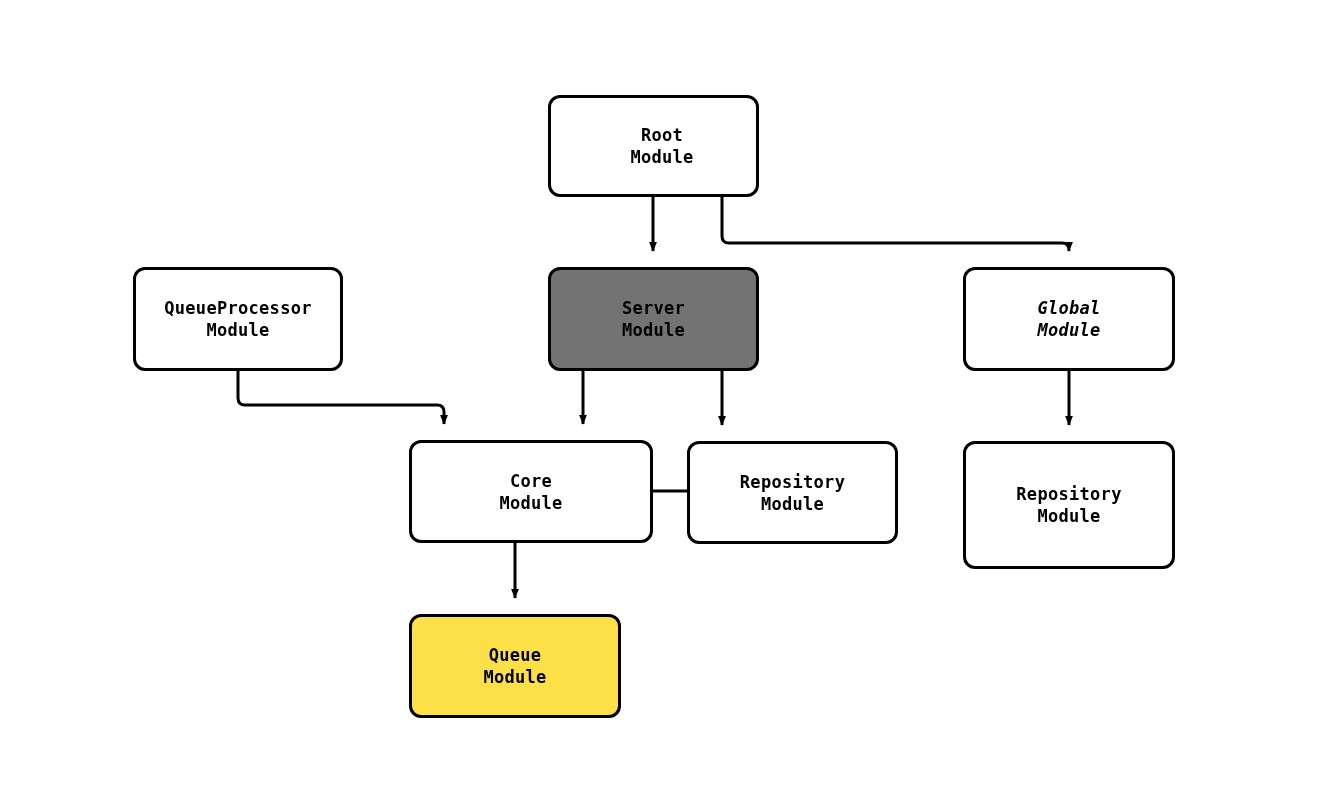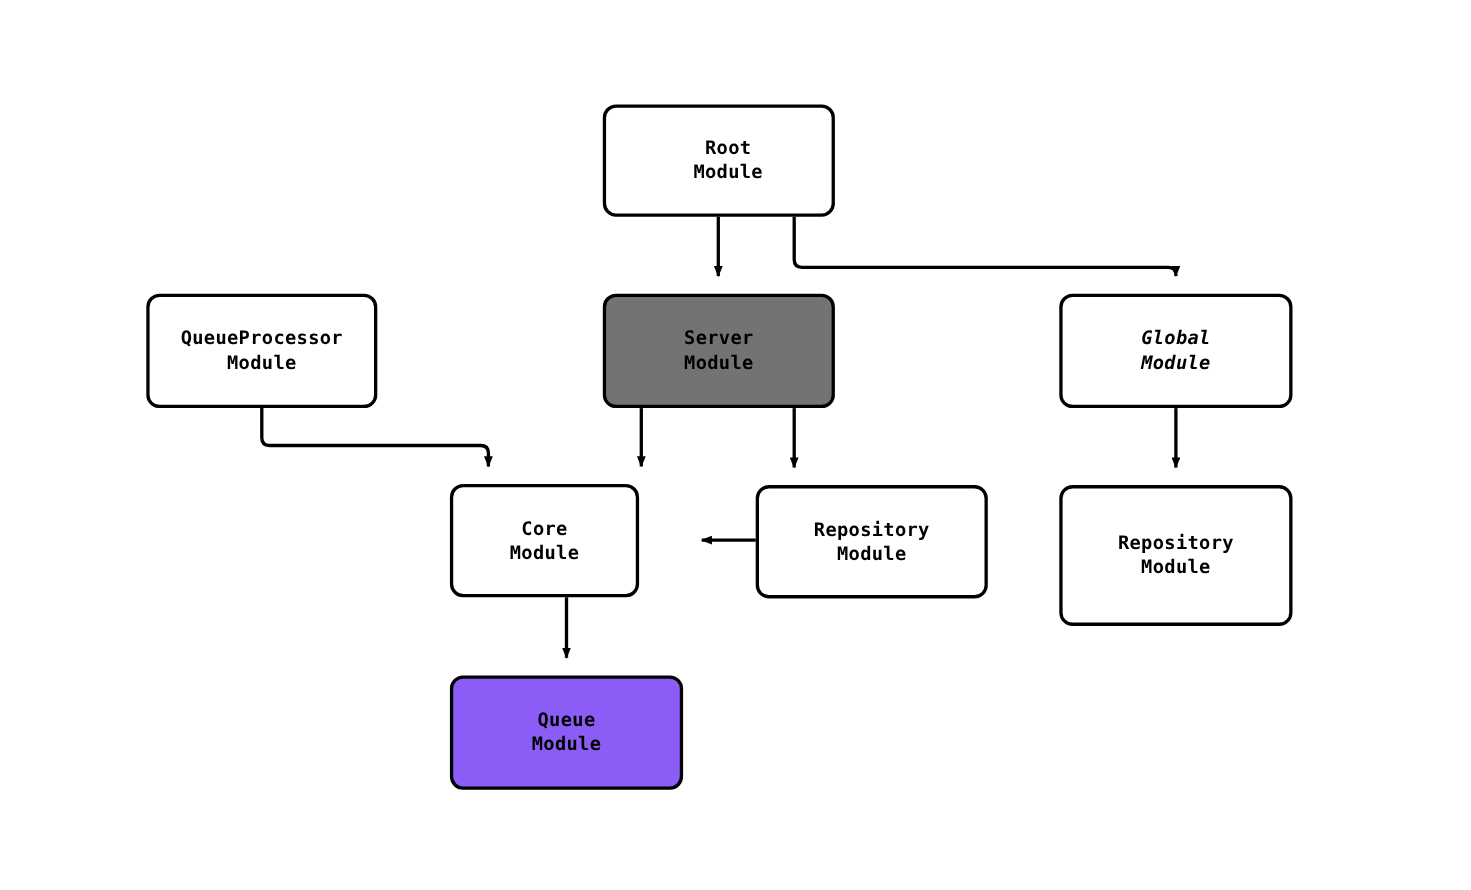--- a/index.html
+++ b/index.html
@@ -77,31 +77,31 @@
 Module</div>
       </div>
       <div class="node" style="left: 548px; top: 267px; width: 211px; height: 104px; border-color: rgb(0, 0, 0); background: #737373;">
         <div class="node-label">Server
 Module</div>
       </div>
       <div class="node" style="left: 963px; top: 267px; width: 212px; height: 104px; border-color: rgb(0, 0, 0); background: rgb(255, 255, 255); font-style: italic;">
         <div class="node-label">Global
 Module</div>
       </div>
-      <div class="node" style="left: 409px; top: 440px; width: 172px; height: 103px; border-color: rgb(0, 0, 0); background: rgb(255, 255, 255);">
+      <div class="node" style="left: 409px; top: 440px; width: 244px; height: 103px; border-color: rgb(0, 0, 0); background: rgb(255, 255, 255);">
         <div class="node-label">Core
 Module</div>
       </div>
       <div class="node" style="left: 687px; top: 441px; width: 211px; height: 103px; border-color: rgb(0, 0, 0); background: rgb(255, 255, 255);">
         <div class="node-label">Repository
 Module</div>
       </div>
       <div class="node" style="left: 963px; top: 441px; width: 212px; height: 128px; border-color: rgb(0, 0, 0); background: rgb(255, 255, 255);">
         <div class="node-label">Repository
 Module</div>
       </div>
-      <div class="node" style="left: 409px; top: 614px; width: 212px; height: 104px; border-color: rgb(0, 0, 0); background: #8b5cf6;">
+      <div class="node" style="left: 409px; top: 614px; width: 212px; height: 104px; border-color: rgb(0, 0, 0); background: #fde047;">
         <div class="node-label">Queue
 Module</div>
       </div>
     </div>
 
 </div>
 
 </body></html>

